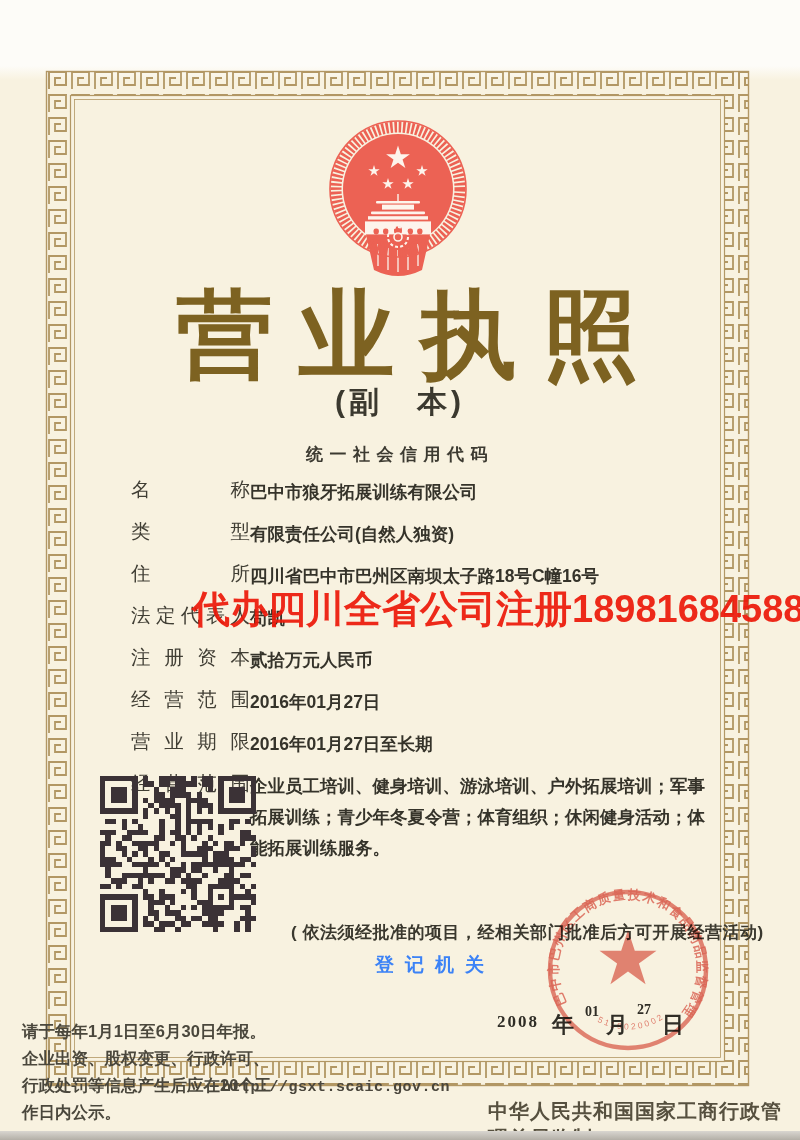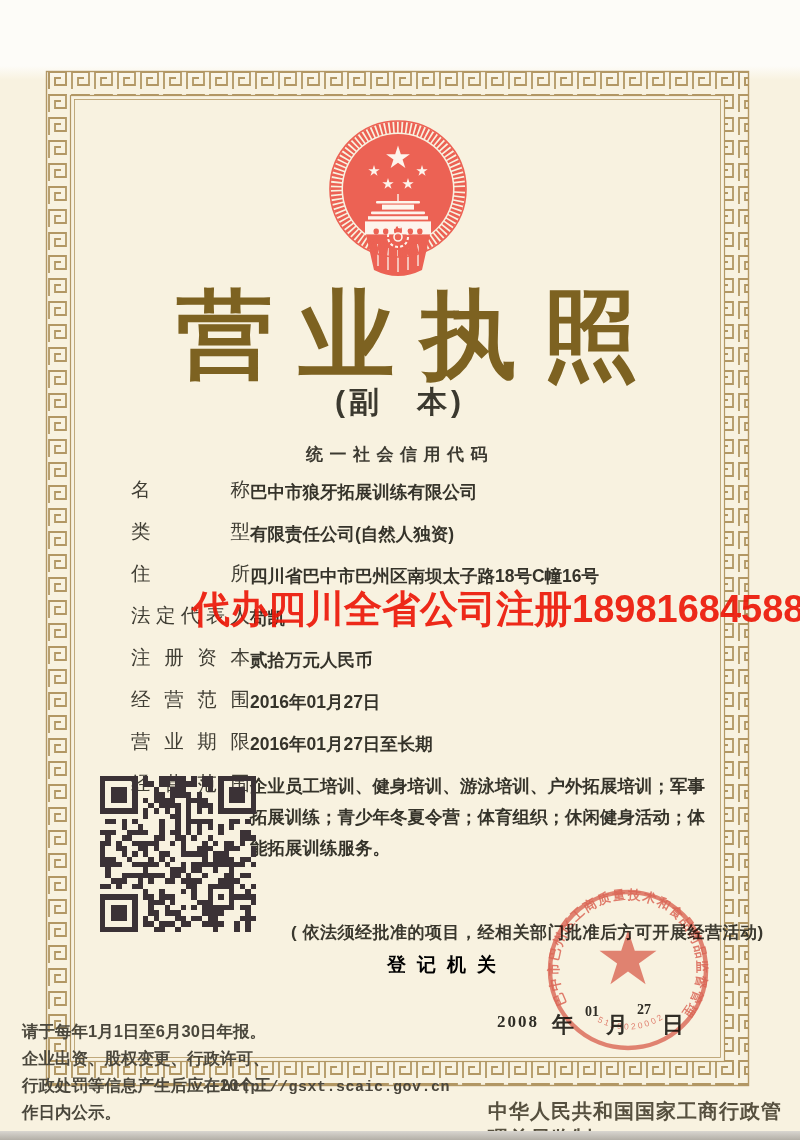--- a/index.html
+++ b/index.html
@@ -30,22 +30,22 @@
                font-size:19.5px;color:#403e34;font-weight:500;line-height:24px;letter-spacing:0;}
   .field-value{font-size:17.5px;font-weight:600;color:#35332a;
                line-height:31px;max-width:462px;}
   
   .watermark{left:192px;top:584px;font-size:38px;font-weight:600;
              color:var(--watermark-red,#ed1809);letter-spacing:0px;opacity:.92;white-space:nowrap;}
   
   #qr-code{left:98px;top:776px;}
   
   .note{left:277px;top:921px;font-size:17px;font-weight:bold;color:#3a382e;letter-spacing:.5px;white-space:nowrap;margin-left:14px;}
-  .authority{left:272px;top:952px;width:350px;text-align:center;
-             font-size:19px;font-weight:600;color:#000000;letter-spacing:11px;}
+  .authority{left:260px;top:952px;width:350px;text-align:center;
+             font-size:19px;font-weight:600;color:#3b82f6;letter-spacing:11px;}
   
   #official-seal{left:540px;top:880px;mix-blend-mode:multiply;opacity:.88;}
   
   .date-part{color:#2f2d26;white-space:nowrap;}
   .d-num{font-family:"Liberation Serif","DejaVu Serif",serif;font-weight:600;}
   
   .notice{left:22px;top:1018px;width:280px;font-size:16.5px;font-weight:600;
           color:#4a473c;line-height:27px;}
   .url{left:222px;top:1079px;font-size:15px;font-weight:bold;color:#4a463c;
        font-family:"Liberation Mono","DejaVu Sans Mono",monospace;letter-spacing:.5px;}

